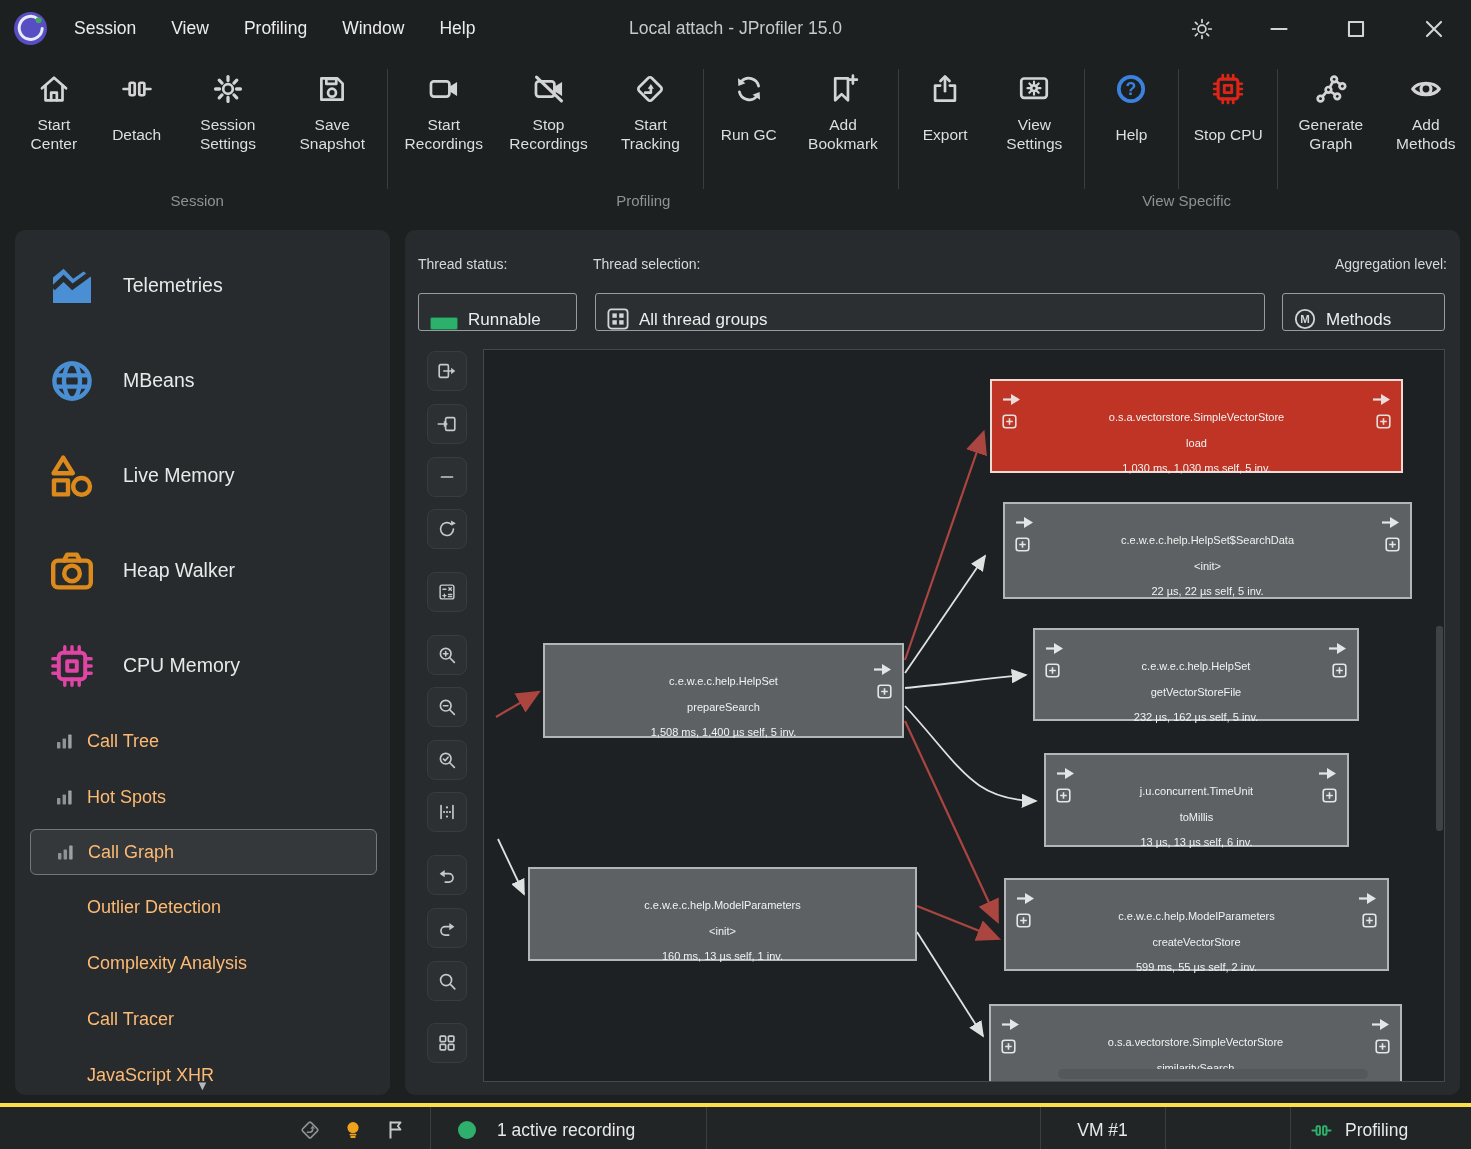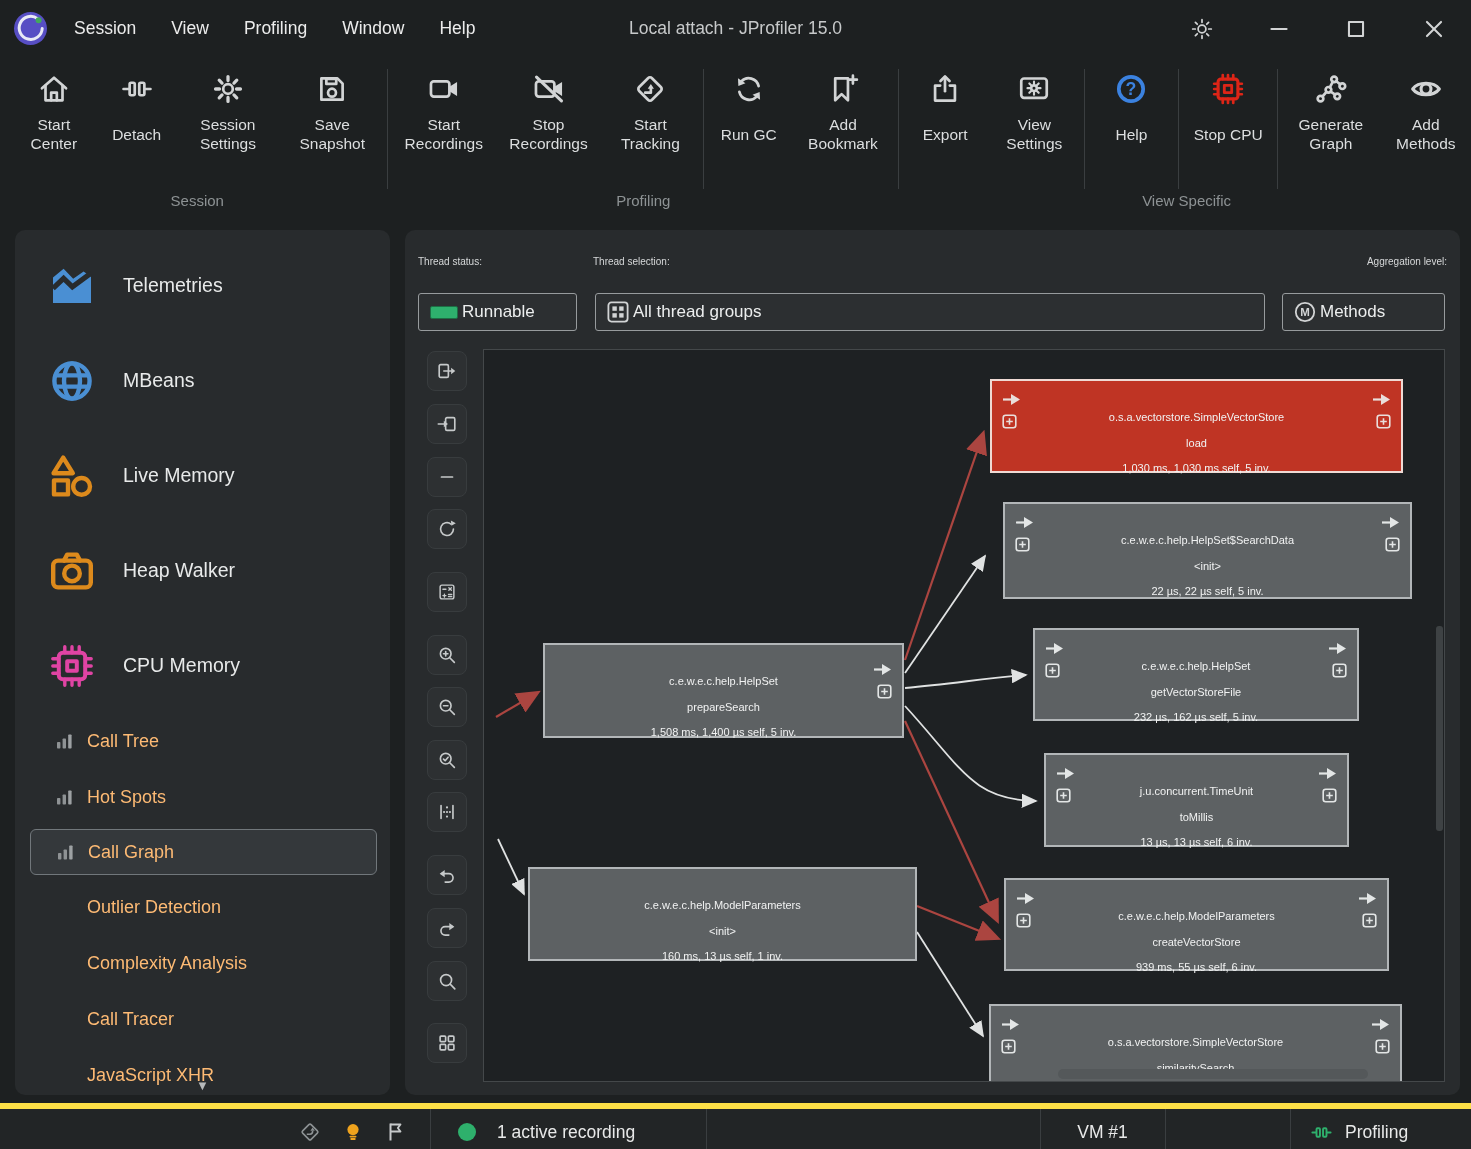--- a/index.html
+++ b/index.html
@@ -28,40 +28,40 @@
   .sidebar{position:absolute;left:15px;top:230px;width:375px;height:865px;background:#282b2d;border-radius:10px;overflow:hidden}
   .side-big{height:95px;display:flex;align-items:center;padding-left:33px;gap:27px;font-size:19.5px;color:#e8eaea}
   .side-big.first{margin-top:8px}
   .side-small{height:56px;display:flex;align-items:center;font-size:18px;padding-left:40px;gap:12px;color:#fdba74}
   .side-small.noicon{padding-left:72px}
   .side-small.selected{border:1px solid #71777b;background:#34383b;border-radius:6px;margin:4px 13px 4px 15px;height:46px;padding-left:25px}
   .side-chevron{position:absolute;bottom:3px;left:0;right:0;text-align:center;color:#b6b9ba;font-size:13px;line-height:13px}
 
   
   .main{position:absolute;left:405px;top:230px;width:1055px;height:865px;background:#282b2d;border-radius:10px}
-  .hdr-label{position:absolute;font-size:10px;color:#d6d8d9;white-space:nowrap}
-  .dropdown{position:absolute;top:63px;height:38px;border:1px solid #979b9d;border-radius:3px;display:flex;align-items:center;gap:4px;padding:0 11px;font-size:17px;background:#2c2f31;color:#eceeee}
+  .hdr-label{position:absolute;font-size:14px;color:#d6d8d9;white-space:nowrap}
+  .dropdown{position:absolute;top:63px;height:38px;border:1px solid #979b9d;border-radius:3px;display:flex;align-items:flex-end;gap:10px;padding:0 11px;font-size:17px;background:#2c2f31;color:#eceeee}
   .swatch{width:28px;height:13px;background:#2eb06d;border:1px solid #1d6e44;border-radius:2px;flex:none}
 
   .gbtn{position:absolute;left:22px;width:40px;height:40px;background:#2d3032;border:1px solid #383c3e;border-radius:8px;display:flex;align-items:center;justify-content:center}
 
   .canvas{position:absolute;left:78px;top:119px;width:962px;height:733px;background:#1e2123;border:1px solid #44484a;overflow:hidden}
   .edges{position:absolute;left:0;top:0;z-index:1}
   .ew{stroke:#e0e2e2;stroke-width:1.8;fill:none}
   .er{stroke:#ab4540;stroke-width:2.2;fill:none}
   .node{position:absolute;background:#5d6163;border:2px solid #b2b6b8;color:#f1f2f2;font-size:11px;line-height:25.5px;text-align:center;padding-top:24px;z-index:2}
   .node.red{background:#bf3424;border-color:#efdad4}
   .icol{position:absolute;top:12px;display:flex;flex-direction:column;gap:8px}
   .icol.l{left:10px;align-items:flex-start}
   .icol.r{right:10px;align-items:flex-end}
   .hthumb{position:absolute;left:574px;top:719px;width:310px;height:10px;border-radius:5px;background:#54585a;z-index:3}
   .vthumb{position:absolute;left:952px;top:276px;width:7px;height:205px;border-radius:3px;background:#3e4244;z-index:3}
 
   
-  .statusbar{position:absolute;left:0;top:1103px;right:0;height:46px;background:#222526;border-top:6px solid #fde047;font-size:17.5px}
+  .statusbar{position:absolute;left:0;top:1103px;right:0;height:46px;background:#222526;border-top:4px solid #fde047;font-size:17.5px}
   .sb-div{position:absolute;top:0;bottom:0;width:1px;background:#3a3e40}
   .sb-text{position:absolute;top:0;height:46px;display:flex;align-items:center;color:#e8e9e9}
   .sb-ic{position:absolute;top:11px}
   .dot{position:absolute;left:458px;top:14px;width:18px;height:18px;border-radius:50%;background:#2eb06c}
 </style>
 </head>
 <body>
 
 <div class="win">
 
@@ -642,21 +642,21 @@
               <path d="M1 6.5 H10" stroke="#e3e6e6" stroke-width="2.2"></path>
               <path d="M9 1 L18 6.5 L9 12 Z" fill="#e3e6e6"></path>
             </svg>
           <svg width="15" height="15" viewBox="0 0 15 15">
               <rect x="1.2" y="1.2" width="12.6" height="12.6" rx="2.5" stroke="#e3e6e6" stroke-width="1.6" fill="none"></rect>
               <path d="M7.5 4.2 V10.8 M4.2 7.5 H10.8" stroke="#e3e6e6" stroke-width="1.6"></path>
             </svg>
         </span>
         <div>c.e.w.e.c.help.ModelParameters</div>
         <div>createVectorStore</div>
-        <div>939 ms, 55 µs self, 6 inv.</div>
+        <div>599 ms, 55 µs self, 2 inv.</div>
         <span class="icol r">
           <svg width="19" height="13" viewBox="0 0 19 13">
               <path d="M1 6.5 H10" stroke="#e3e6e6" stroke-width="2.2"></path>
               <path d="M9 1 L18 6.5 L9 12 Z" fill="#e3e6e6"></path>
             </svg>
           <svg width="15" height="15" viewBox="0 0 15 15">
               <rect x="1.2" y="1.2" width="12.6" height="12.6" rx="2.5" stroke="#e3e6e6" stroke-width="1.6" fill="none"></rect>
               <path d="M7.5 4.2 V10.8 M4.2 7.5 H10.8" stroke="#e3e6e6" stroke-width="1.6"></path>
             </svg>
         </span>

